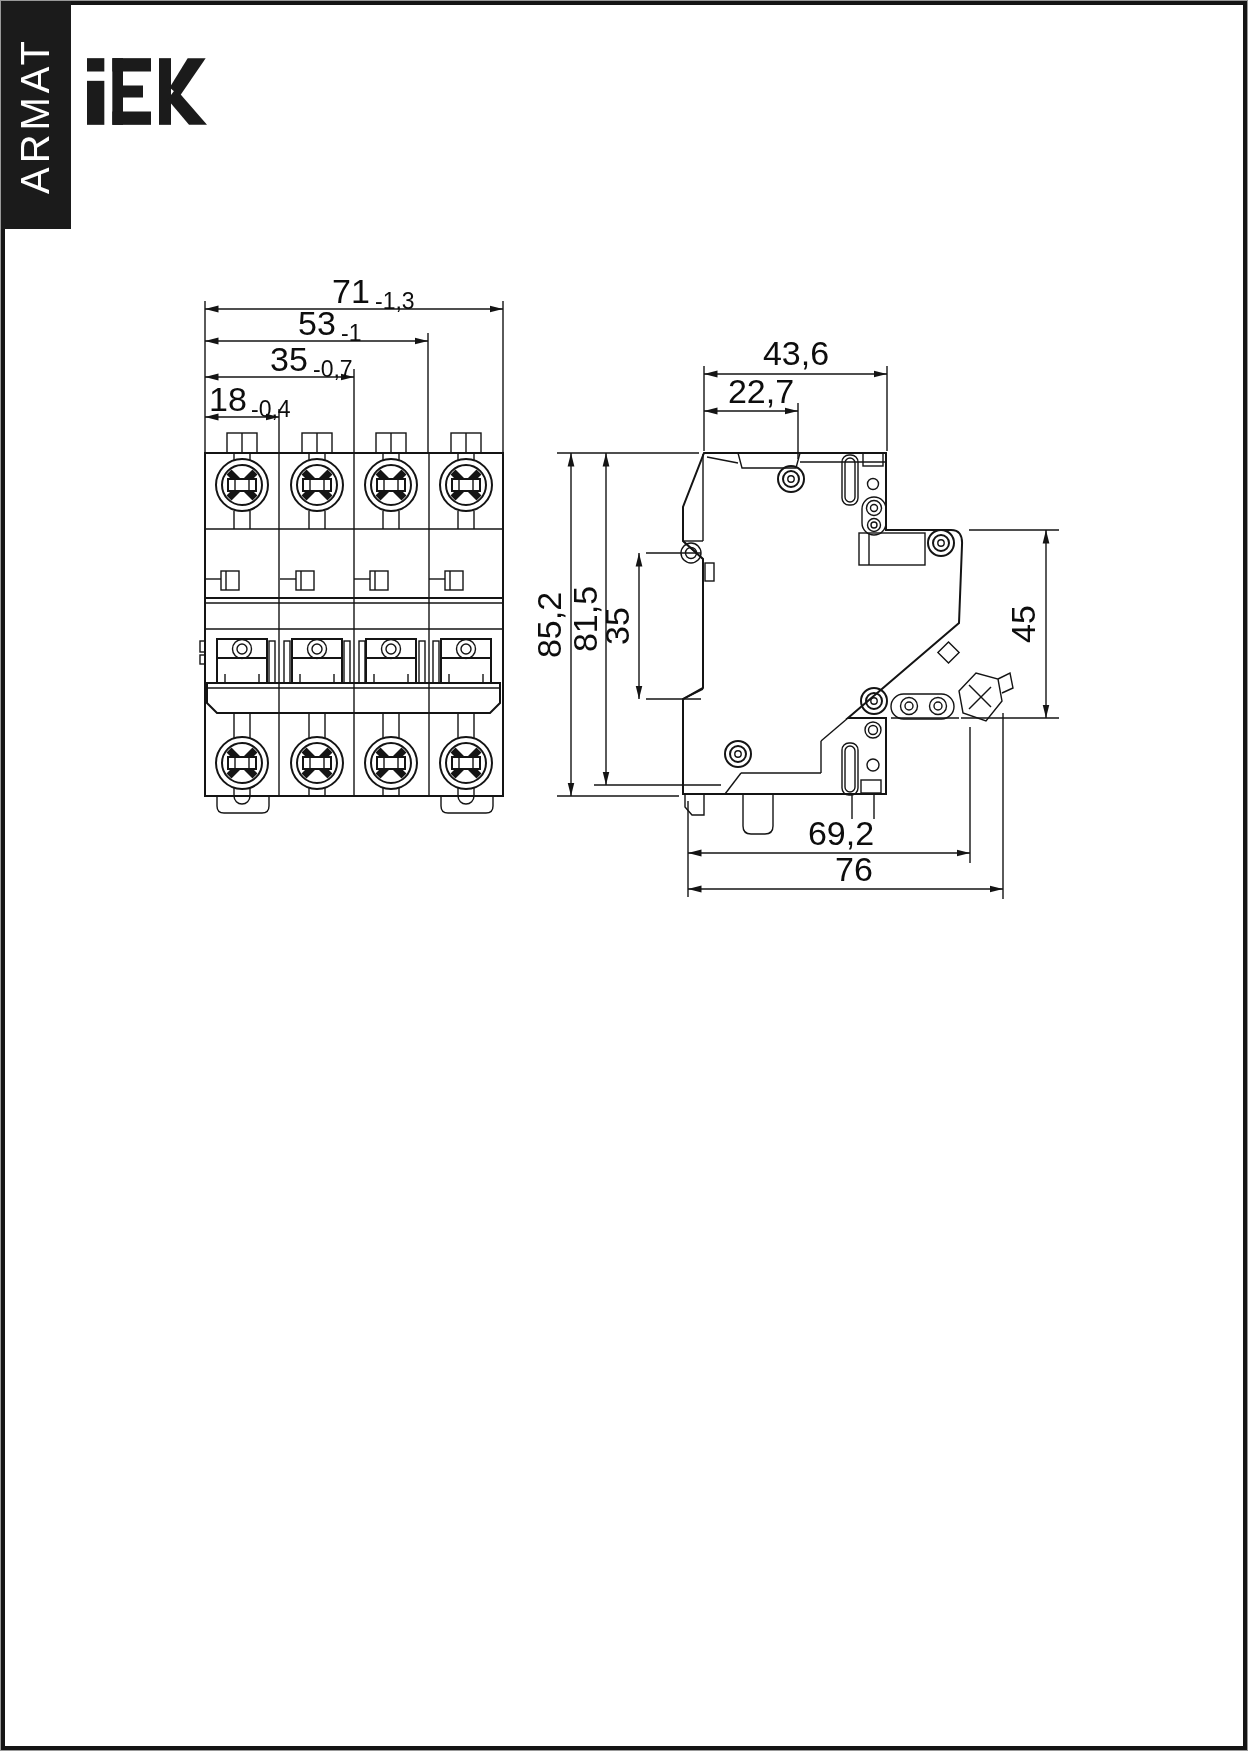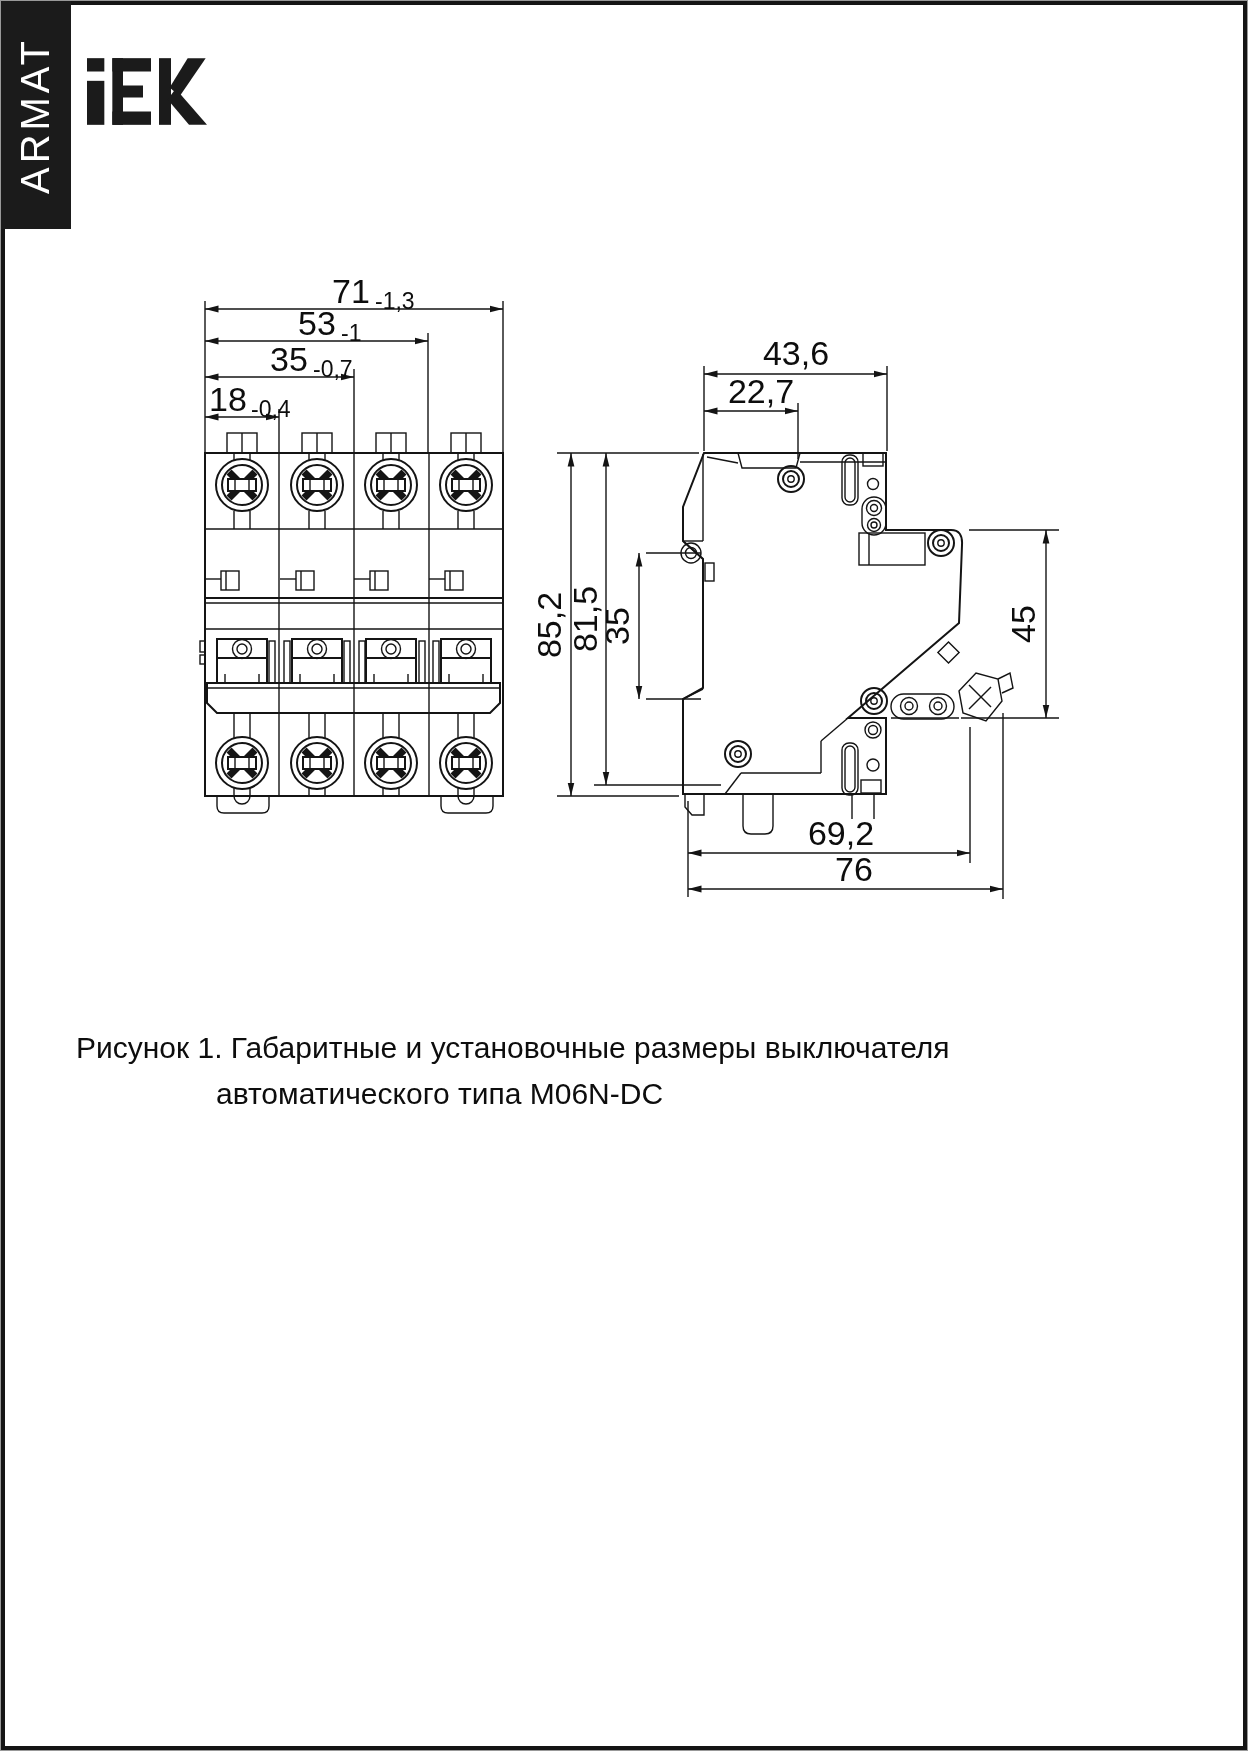--- a/index.html
+++ b/index.html
@@ -356,15 +356,13 @@
         <text class="dimtxt" text-anchor="middle" x="560" y="624" transform="rotate(-90 560 624)">85,2</text>
         <text class="dimtxt" text-anchor="middle" x="596" y="618" transform="rotate(-90 596 618)">81,5</text>
         <text class="dimtxt" text-anchor="middle" x="628" y="625" transform="rotate(-90 628 625)">35</text>
         <text class="dimtxt" text-anchor="middle" x="1034" y="623" transform="rotate(-90 1034 623)">45</text>
         <text class="dimtxt" text-anchor="middle" x="840" y="844">69,2</text>
         <text class="dimtxt" text-anchor="middle" x="853" y="880">76</text>
       </g>
     </g>
   </svg>
 
-  <div class="caption cap1">Рисунок 1. Габаритные и установочные размеры выключателя</div>
-  <div class="caption cap2">автоматического типа M06N-DC</div>
 </div>
 
 </body></html>

